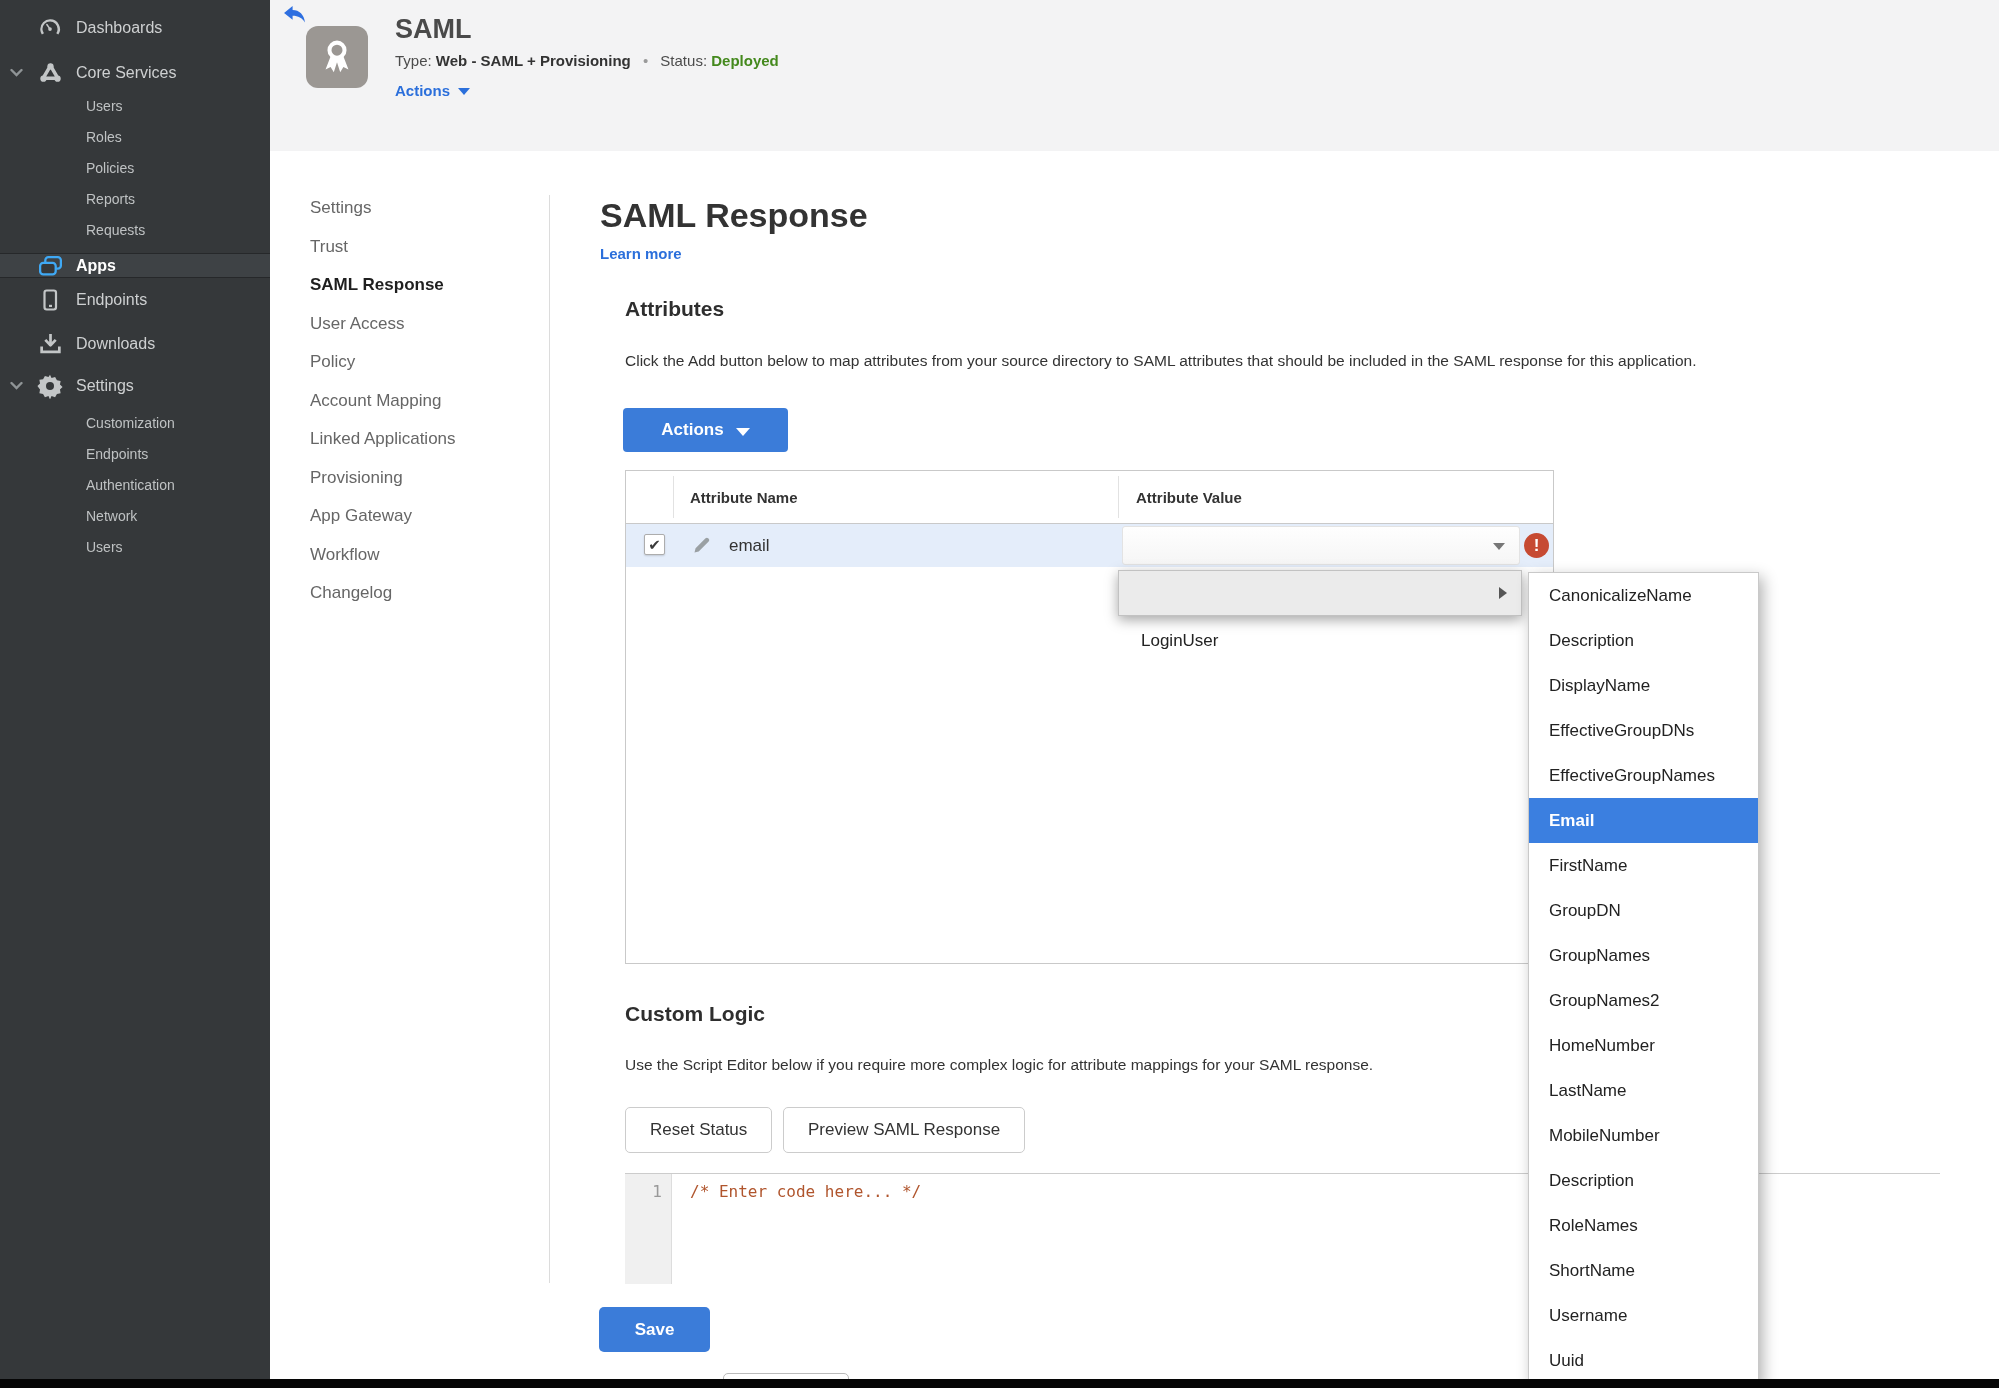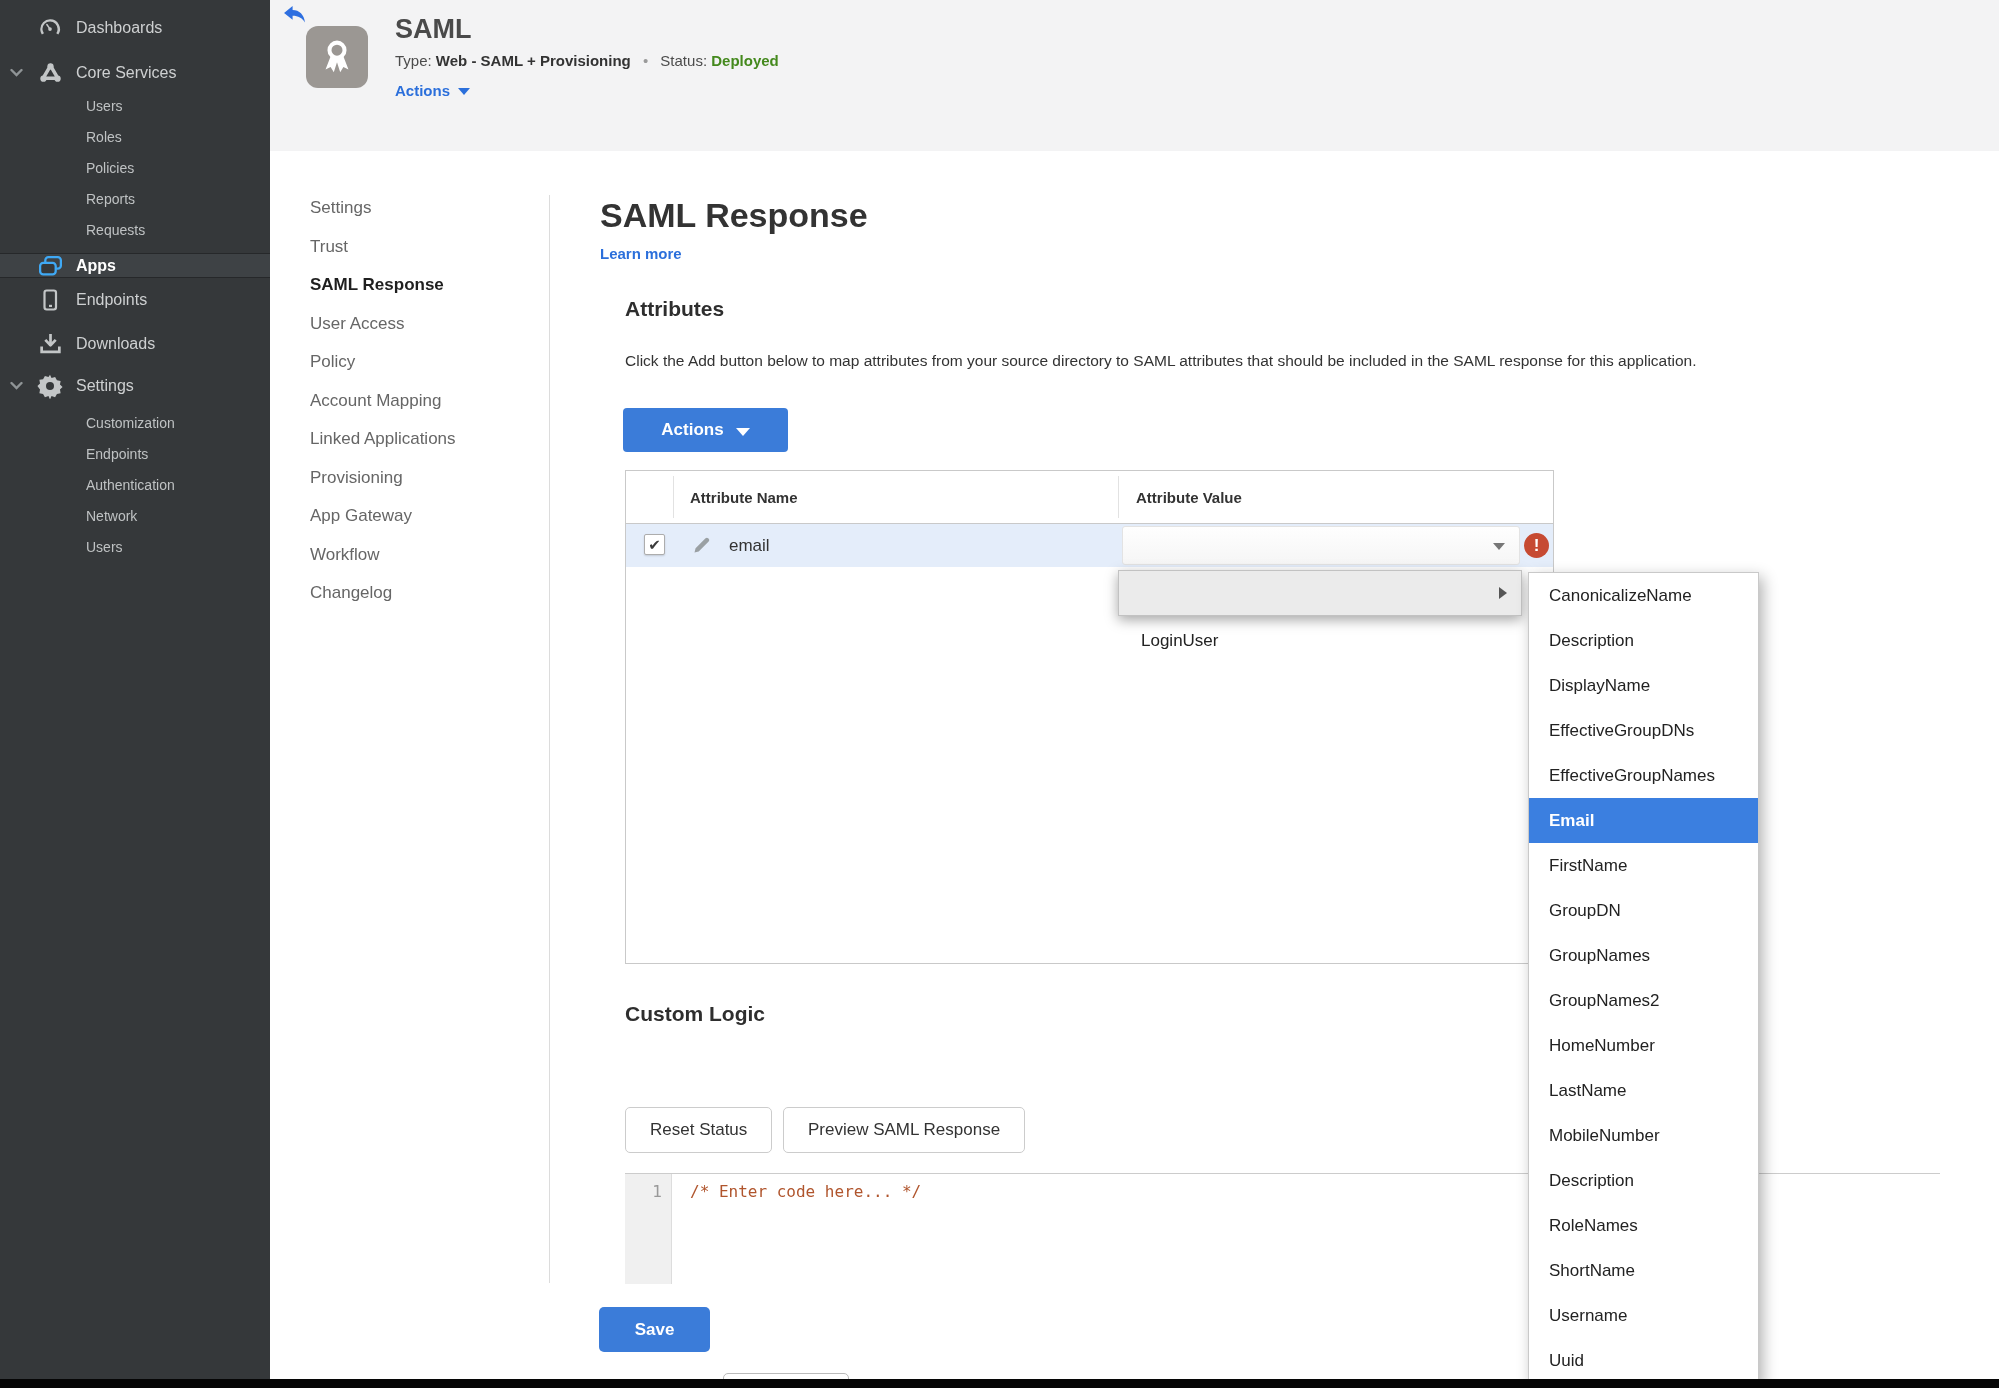--- a/index.html
+++ b/index.html
@@ -297,20 +297,21 @@
       <div class="submenu-item"><span>LastName</span></div>
       <div class="submenu-item"><span>MobileNumber</span></div>
       <div class="submenu-item"><span>Description</span></div>
       <div class="submenu-item"><span>RoleNames</span></div>
       <div class="submenu-item"><span>ShortName</span></div>
       <div class="submenu-item"><span>Username</span></div>
       <div class="submenu-item"><span>Uuid</span></div>
     </div>
 
   <h2 class="cl-heading">Custom Logic</h2>
+  <div class="cl-desc">Use the Script Editor below if you require more complex logic for attribute mappings for your SAML response.</div>
   <button class="cl-btn btn-reset">Reset Status</button>
   <button class="cl-btn btn-preview">Preview SAML Response</button>
 
   <div class="editor">
     <div class="gutter">
       <span class="lineno">1</span>
     </div>
     <span class="codeline">/* Enter code here... */</span>
   </div>
 

